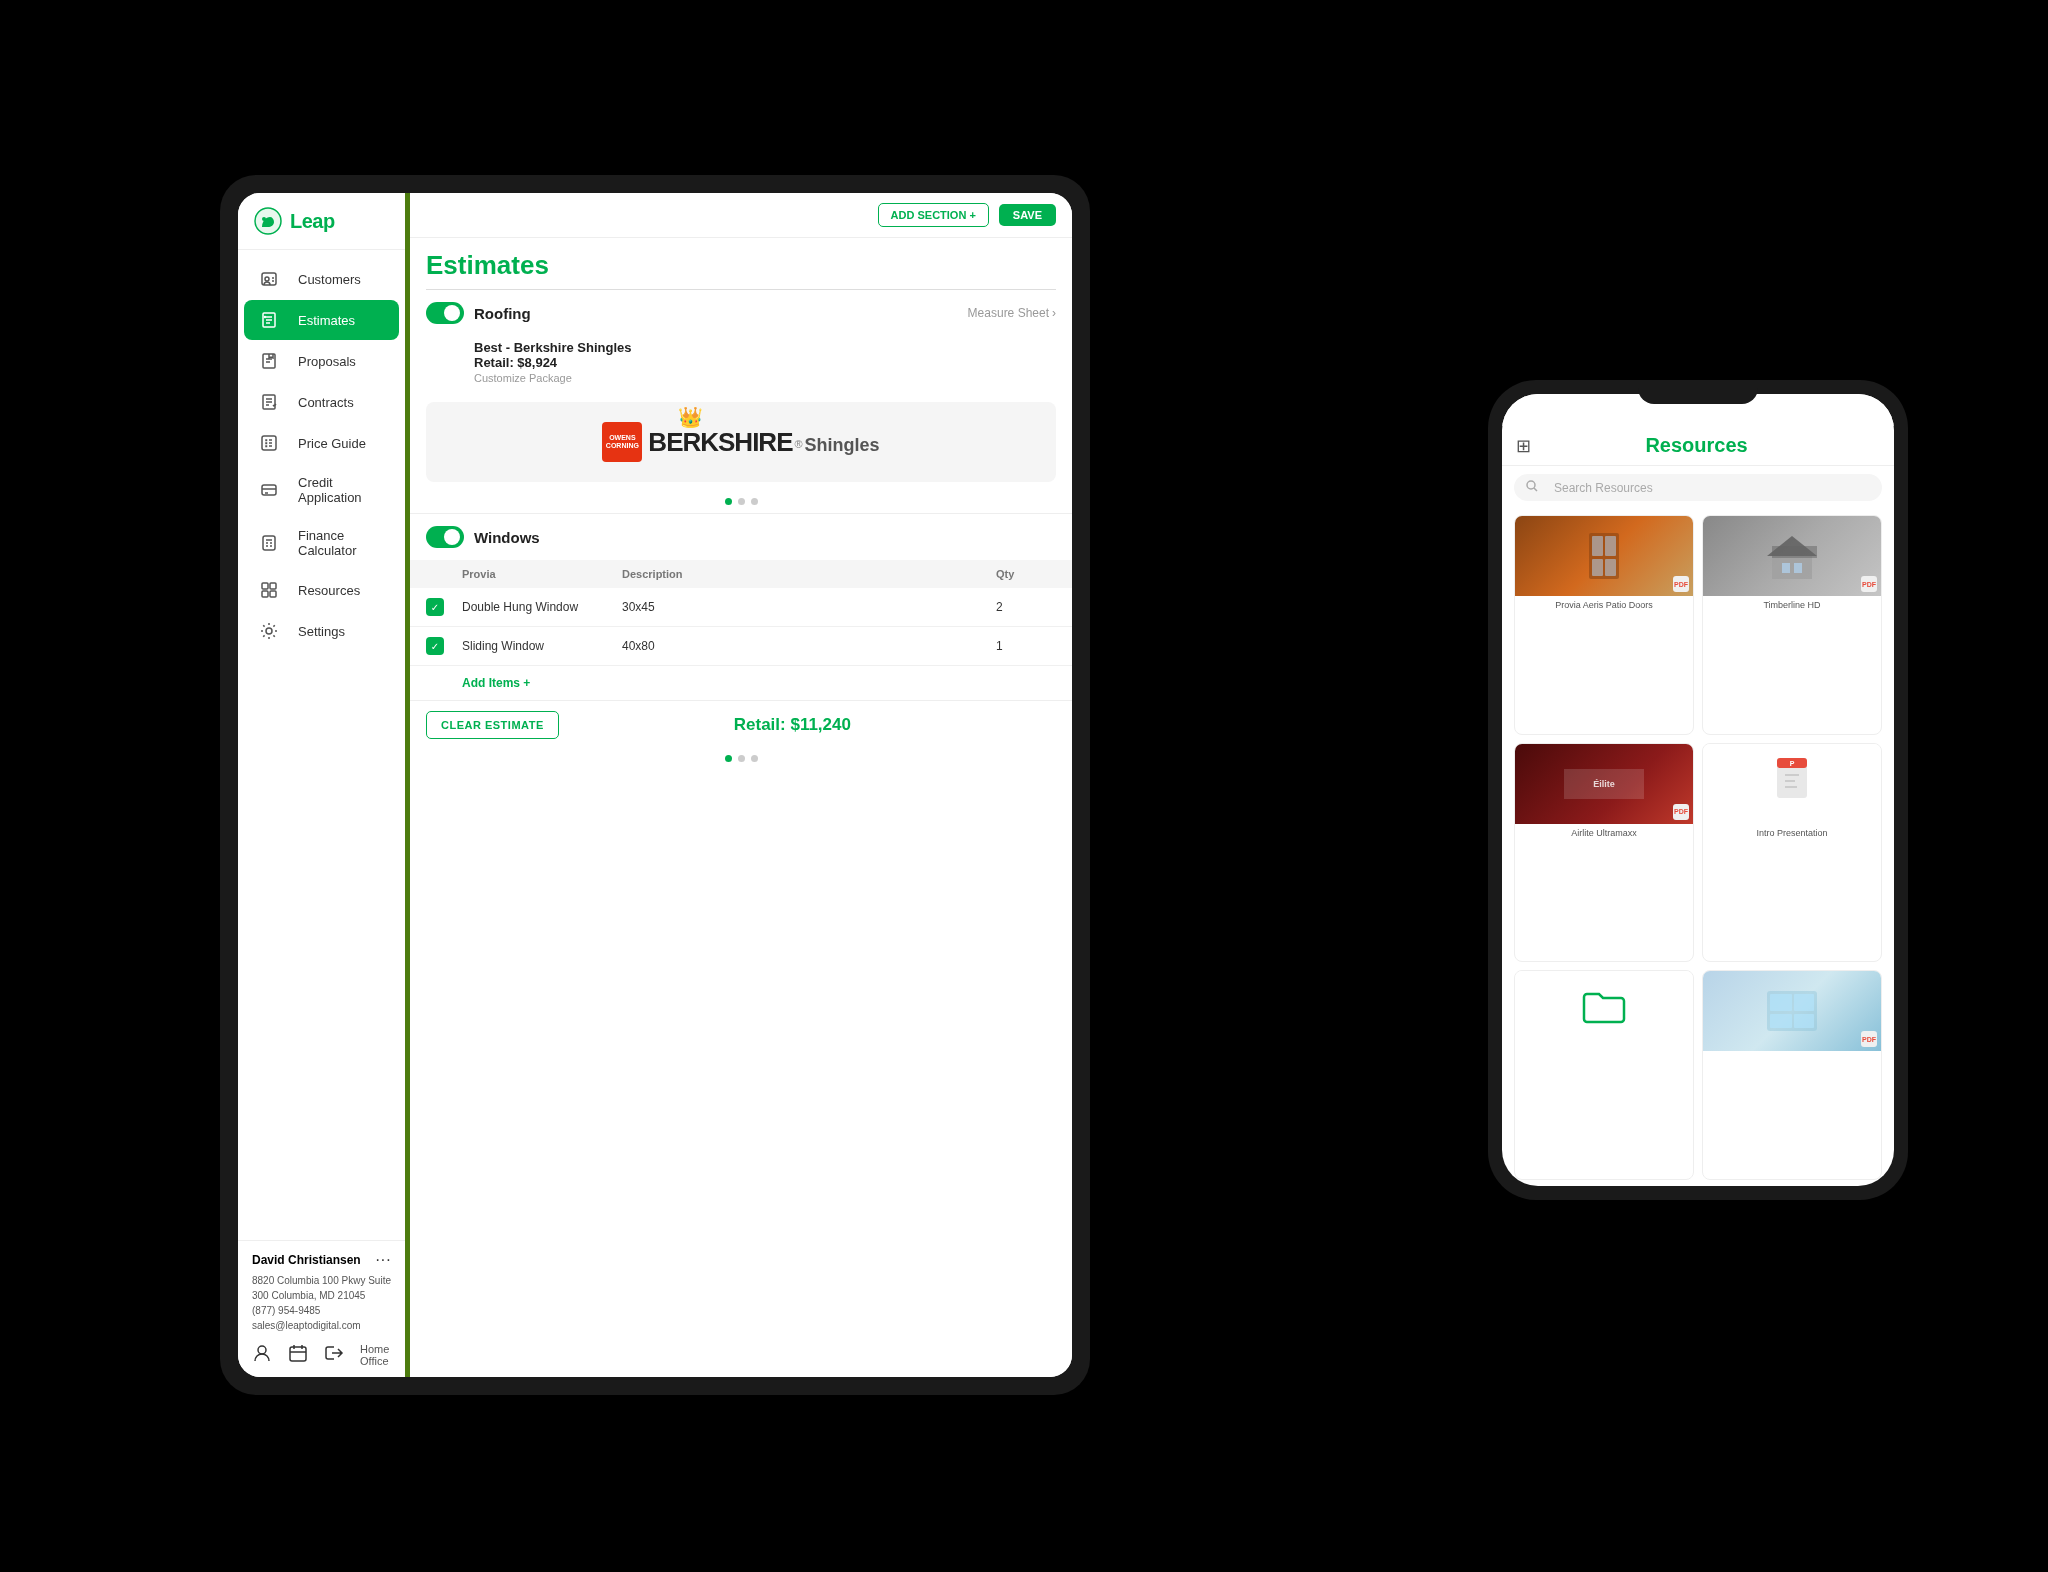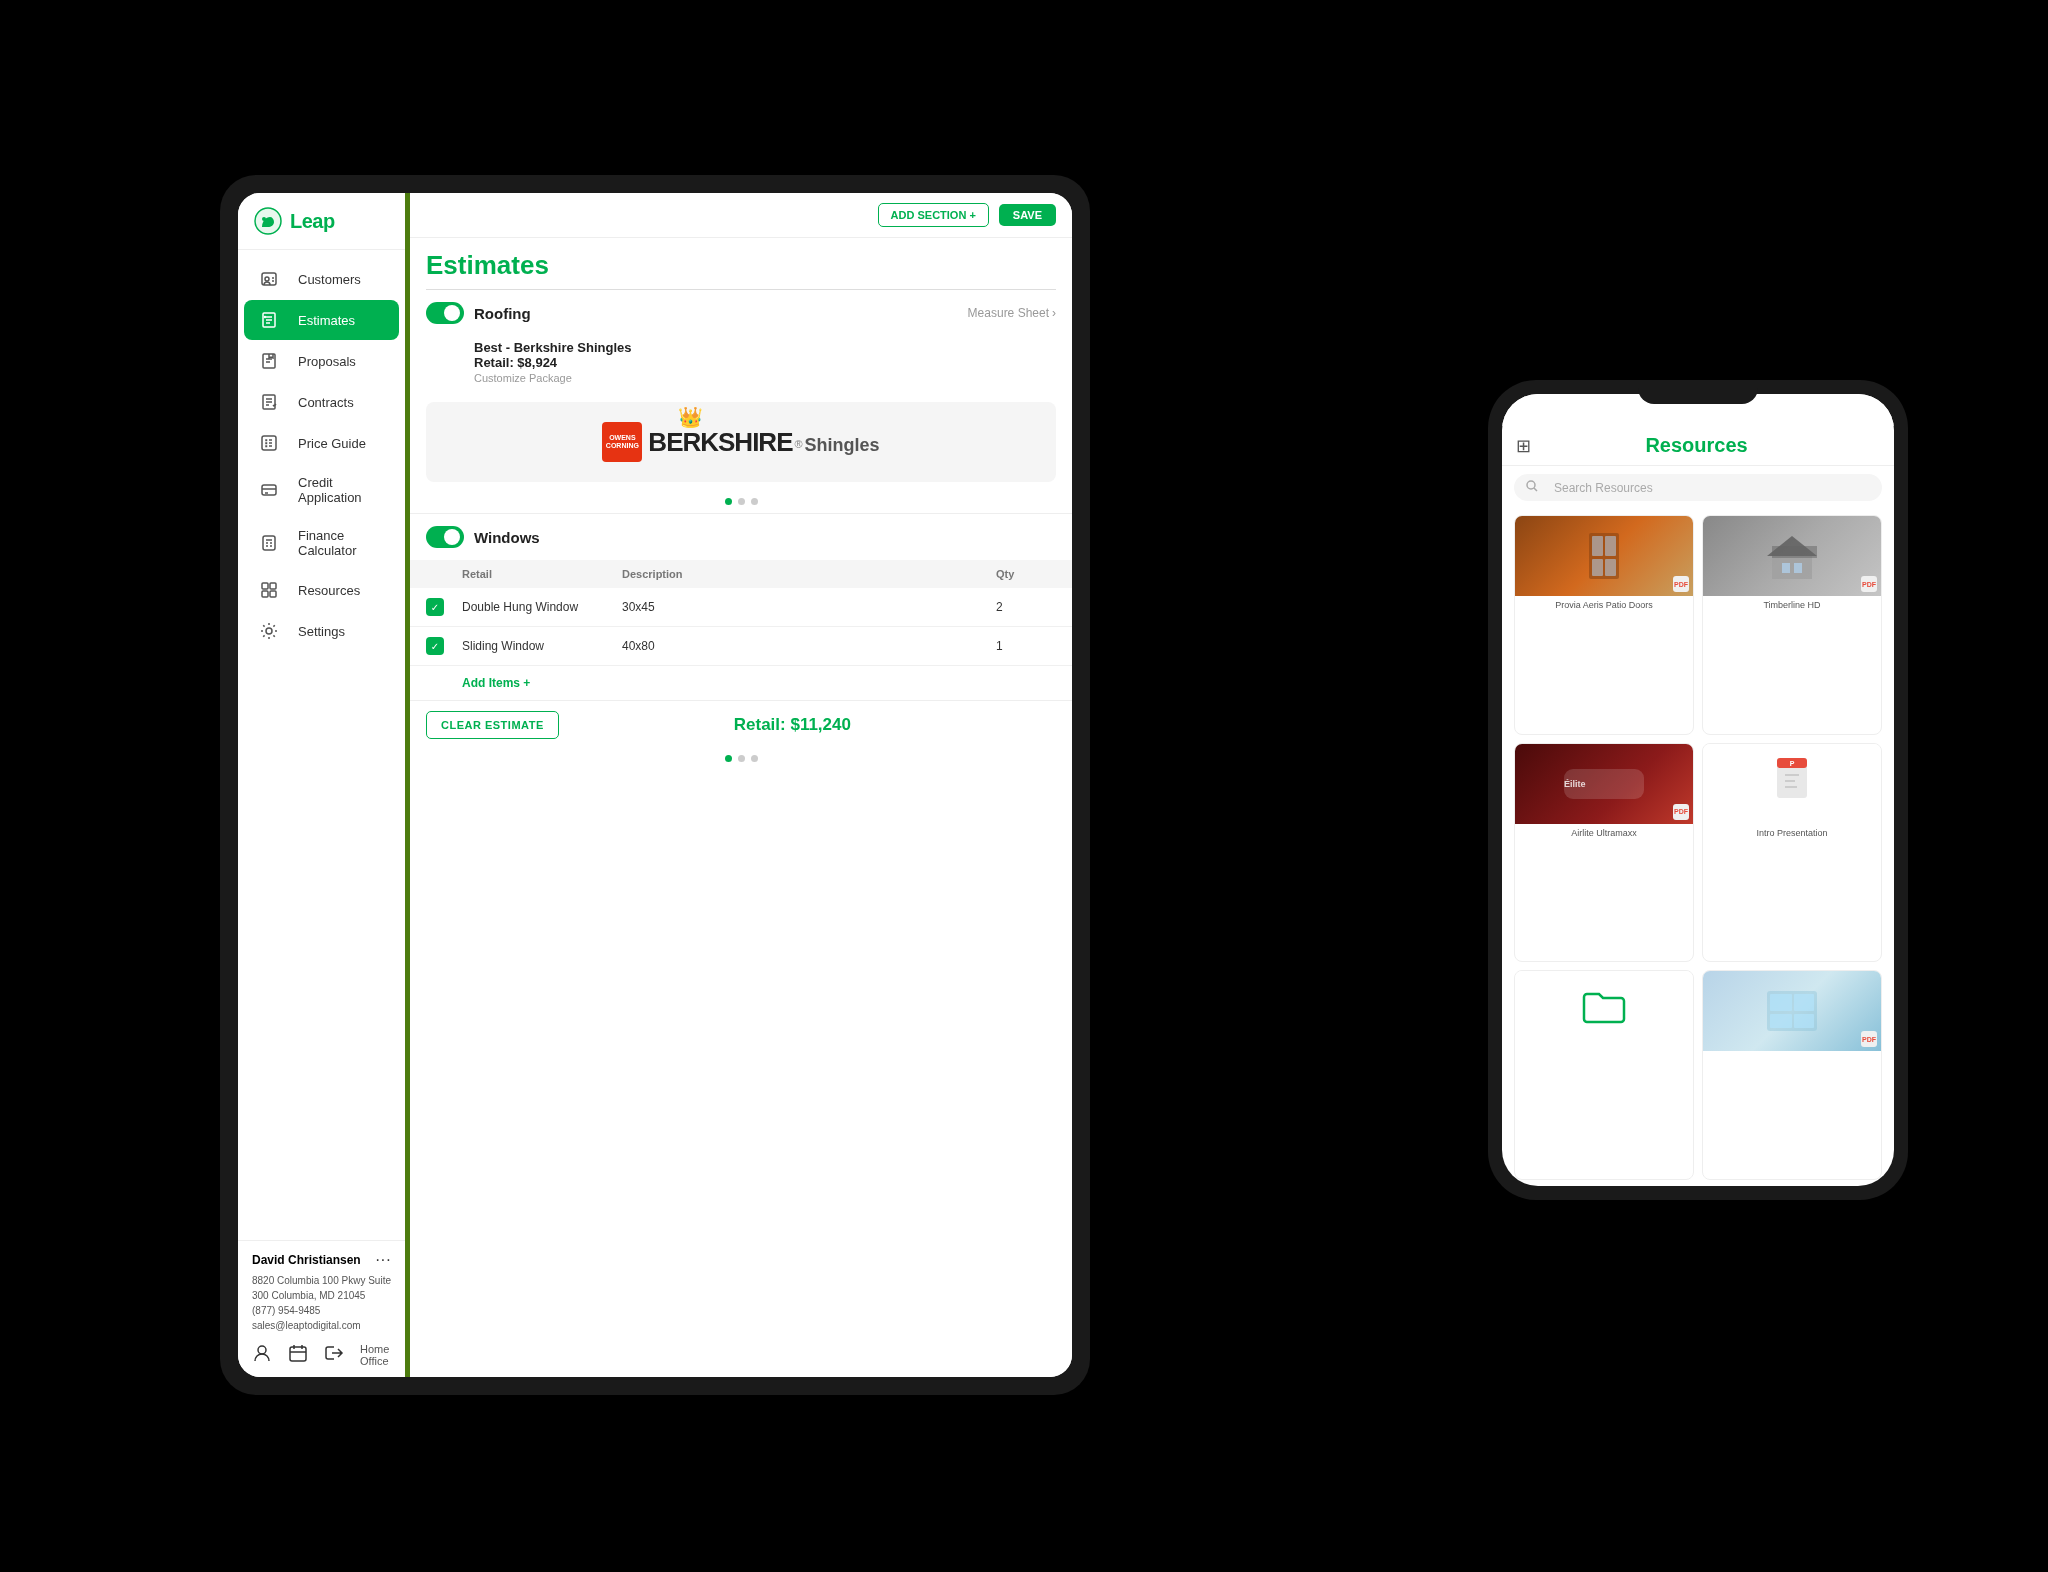--- a/index.html
+++ b/index.html
@@ -602,21 +602,21 @@
             <div class="section-left">
               <div class="toggle">
                 <div class="toggle-knob"></div>
               </div>
               <span class="section-title">Windows</span>
             </div>
           </div>
 
           <div class="table-header">
             <span></span>
-            <span>Retail</span>
+            <span>Provia</span>
             <span>Description</span>
             <span>Qty</span>
           </div>
 
           <div class="table-row">
             <div class="checkbox">✓</div>
             <span>Double Hung Window</span>
             <span>30x45</span>
             <span>2</span>
           </div>
@@ -695,21 +695,21 @@
             <rect x="10" y="15" width="45" height="12" fill="rgba(100,100,100,0.5)"></rect>
           </svg>
           <div class="pdf-corner">PDF</div>
         </div>
         <div class="resource-label">Timberline HD</div>
       </div>
 
       <div class="resource-card">
         <div class="resource-img dark-wine">
           <div style="width:100%;height:100%;display:flex;align-items:center;justify-content:center;">
-            <div style="width:80px;height:30px;background:rgba(255,255,255,0.15);border-radius:9px;display:flex;align-items:center;justify-content:flex-start;">
+            <div style="width:80px;height:30px;background:rgba(255,255,255,0.15);border-radius:0;display:flex;align-items:center;justify-content:center;">
               <span style="color:rgba(255,255,255,0.8);font-size:9px;font-weight:700;">Éilite</span>
             </div>
           </div>
           <div class="pdf-corner">PDF</div>
         </div>
         <div class="resource-label">Airlite Ultramaxx</div>
       </div>
 
       <div class="resource-card">
         <div class="resource-img ppt">

